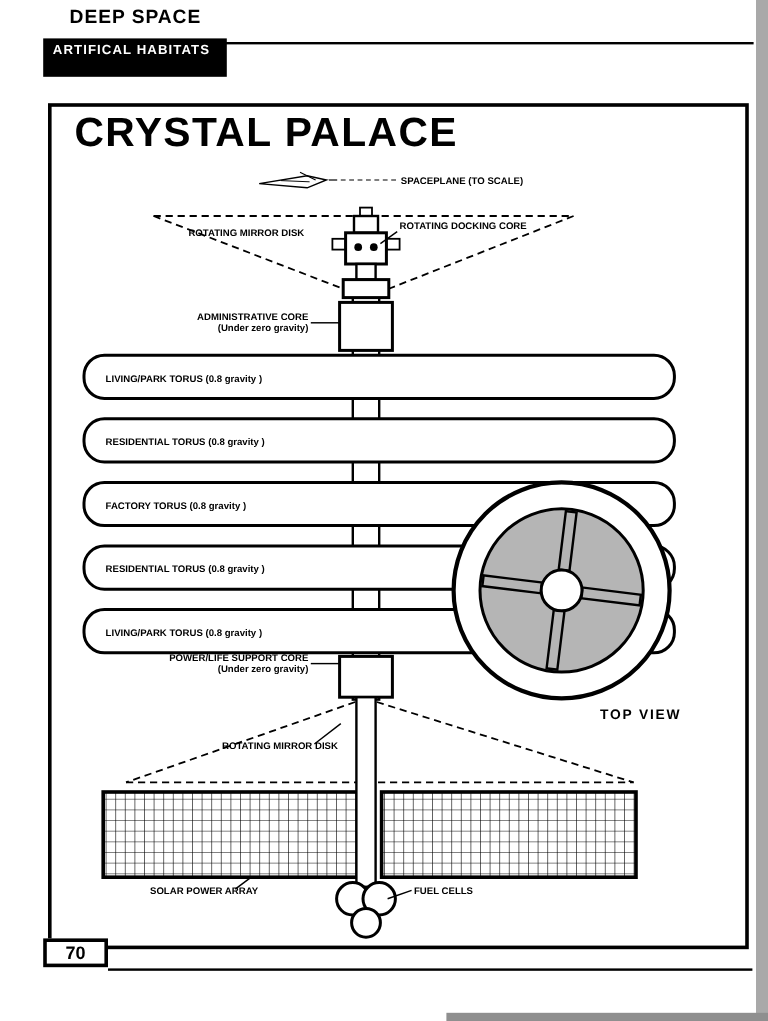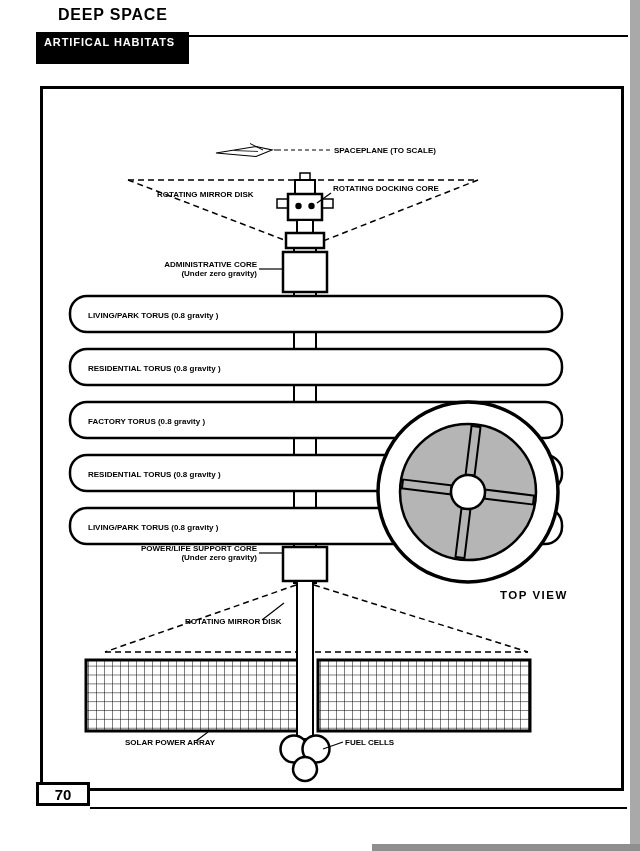--- a/index.html
+++ b/index.html
@@ -28,20 +28,21 @@
 </style>
 </head>
 <body>
 
 <div class="page">
 
   <div class="kicker">DEEP SPACE</div>
   <div class="badge">ARTIFICAL HABITATS</div>
   <div class="hrule"></div>
 
+  <div class="title">CRYSTAL PALACE</div>
 
   <svg class="diagram" width="640" height="851" viewBox="0 0 640 851">
     <defs>
       <pattern id="solarGrid" width="8" height="8.875" patternUnits="userSpaceOnUse">
         <rect width="8" height="8.875" fill="#ffffff"></rect>
         <path d="M0 0 H8 M0 0 V8.875" stroke="#000" stroke-width="1"></path>
       </pattern>
     </defs>
 
     <rect x="41.5" y="87.5" width="581" height="702" fill="none" stroke="#000" stroke-width="3"></rect>

